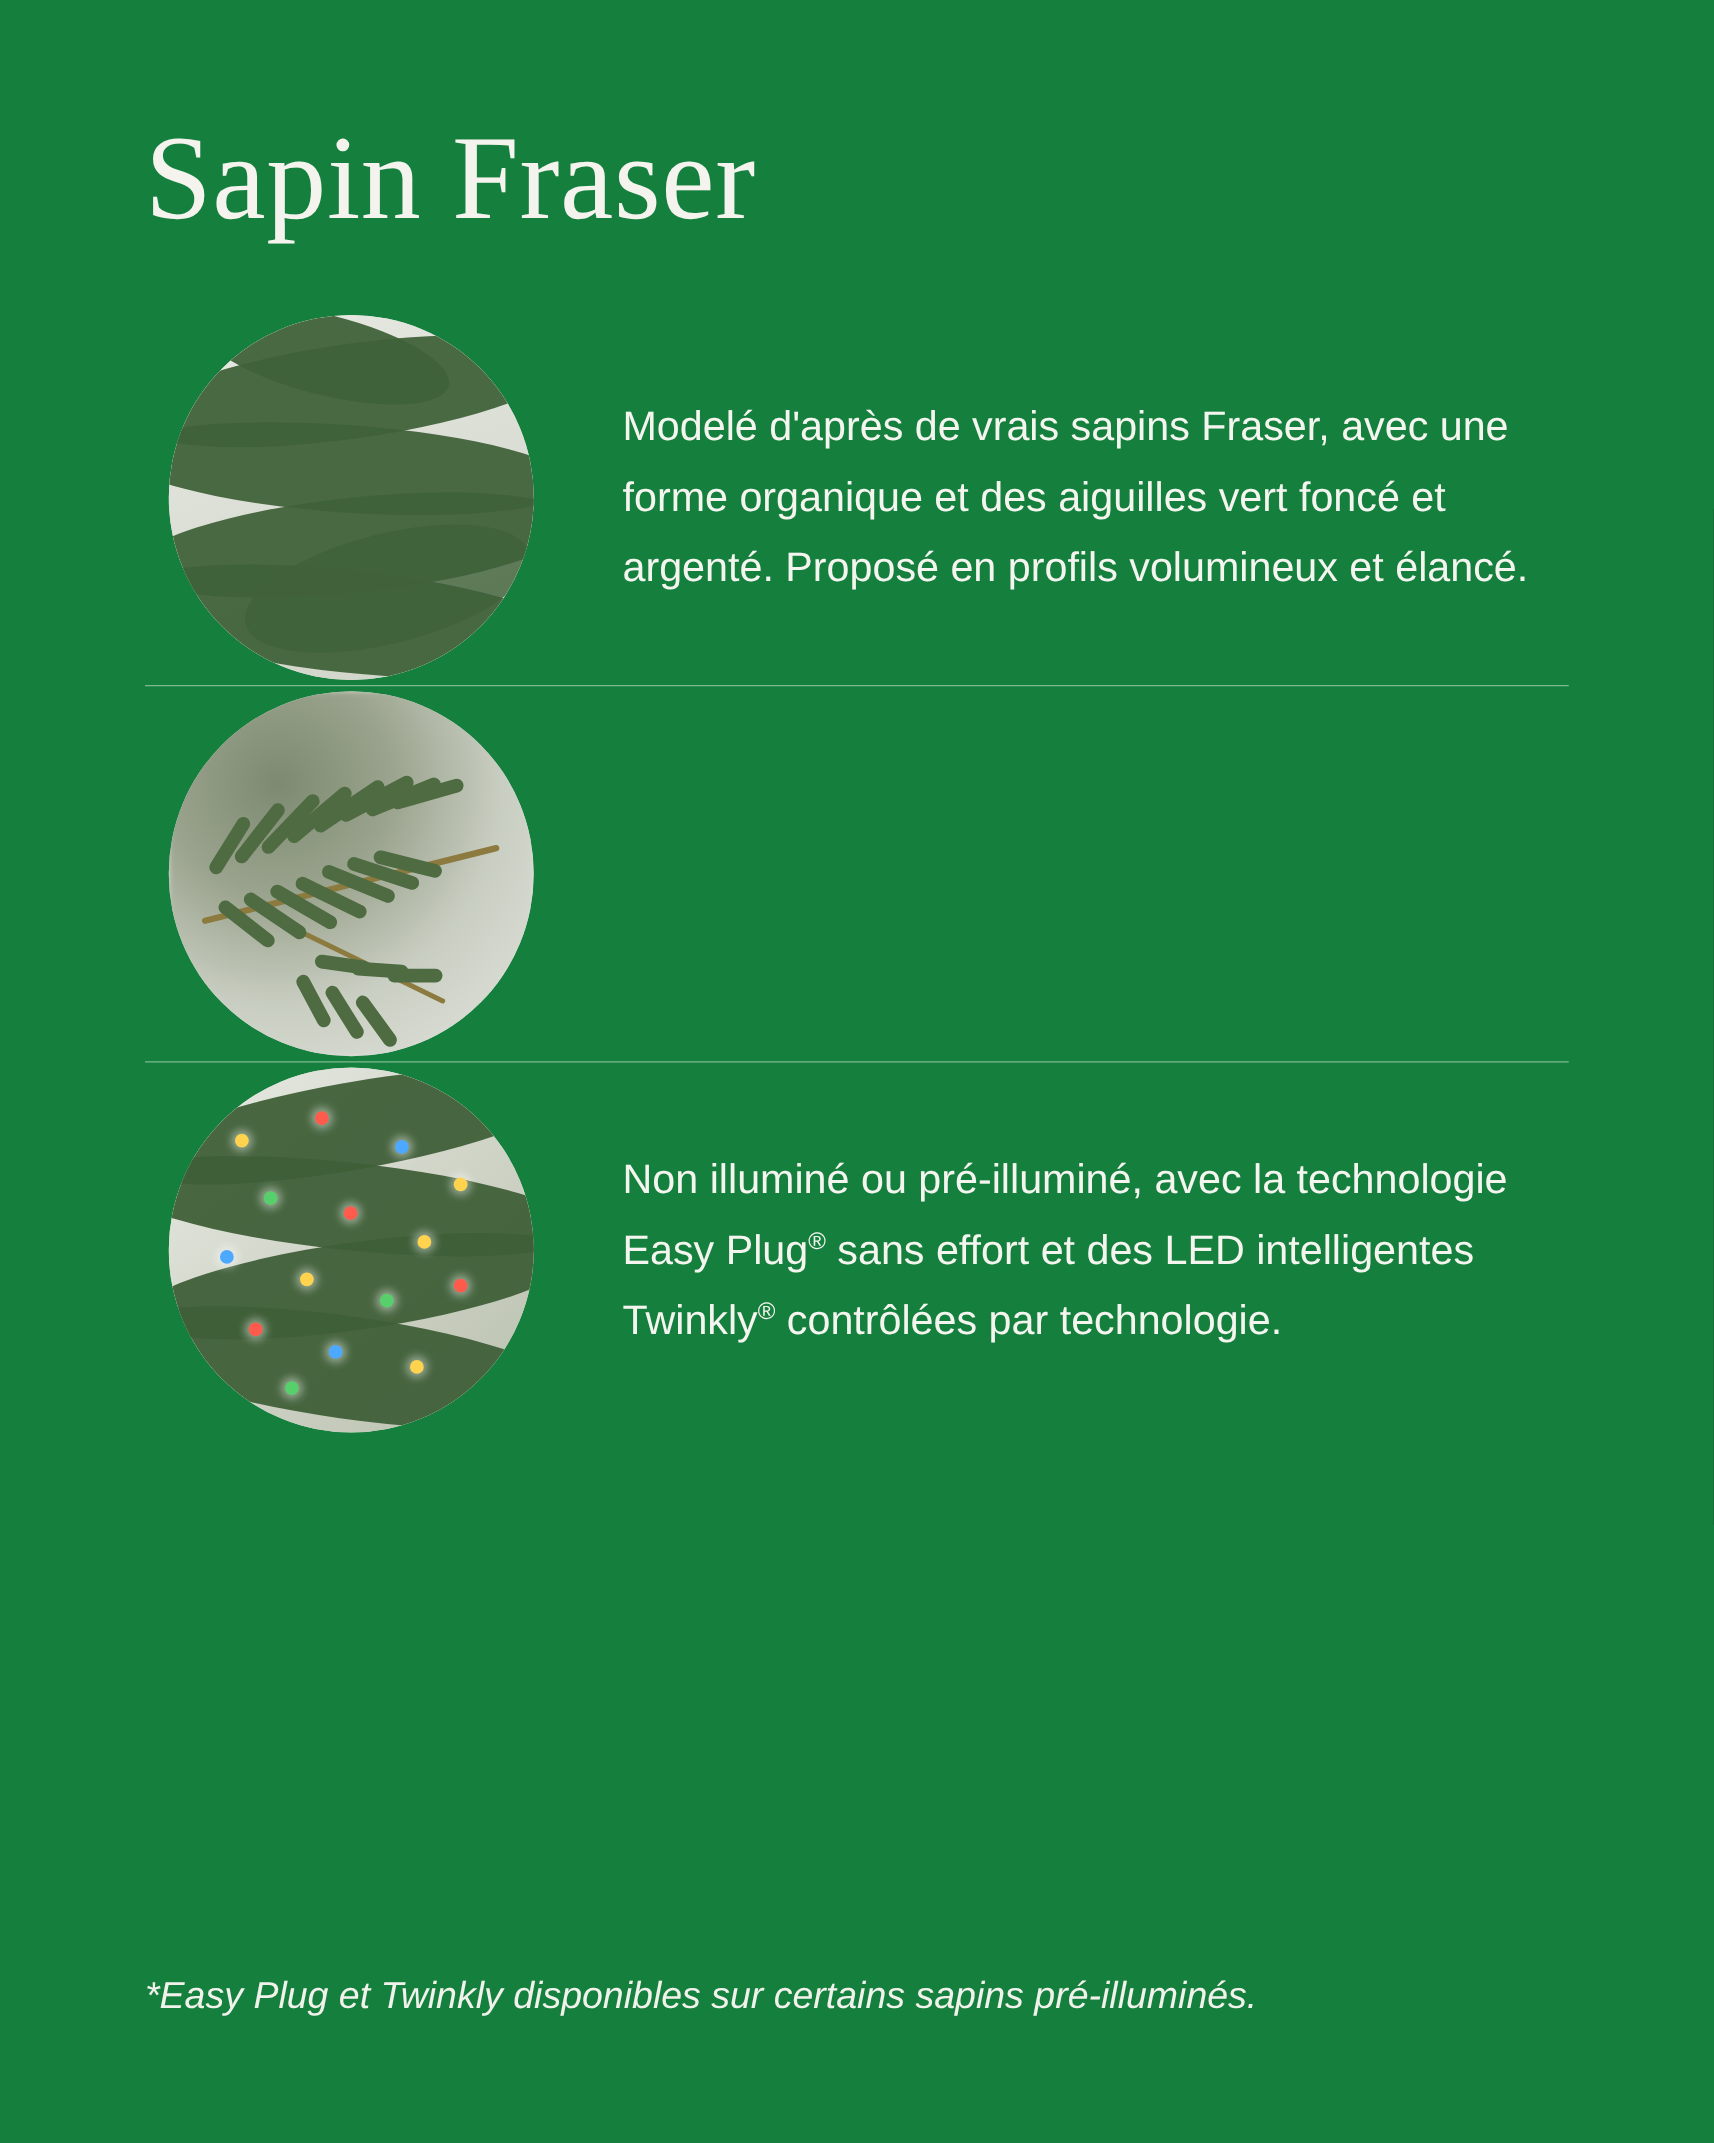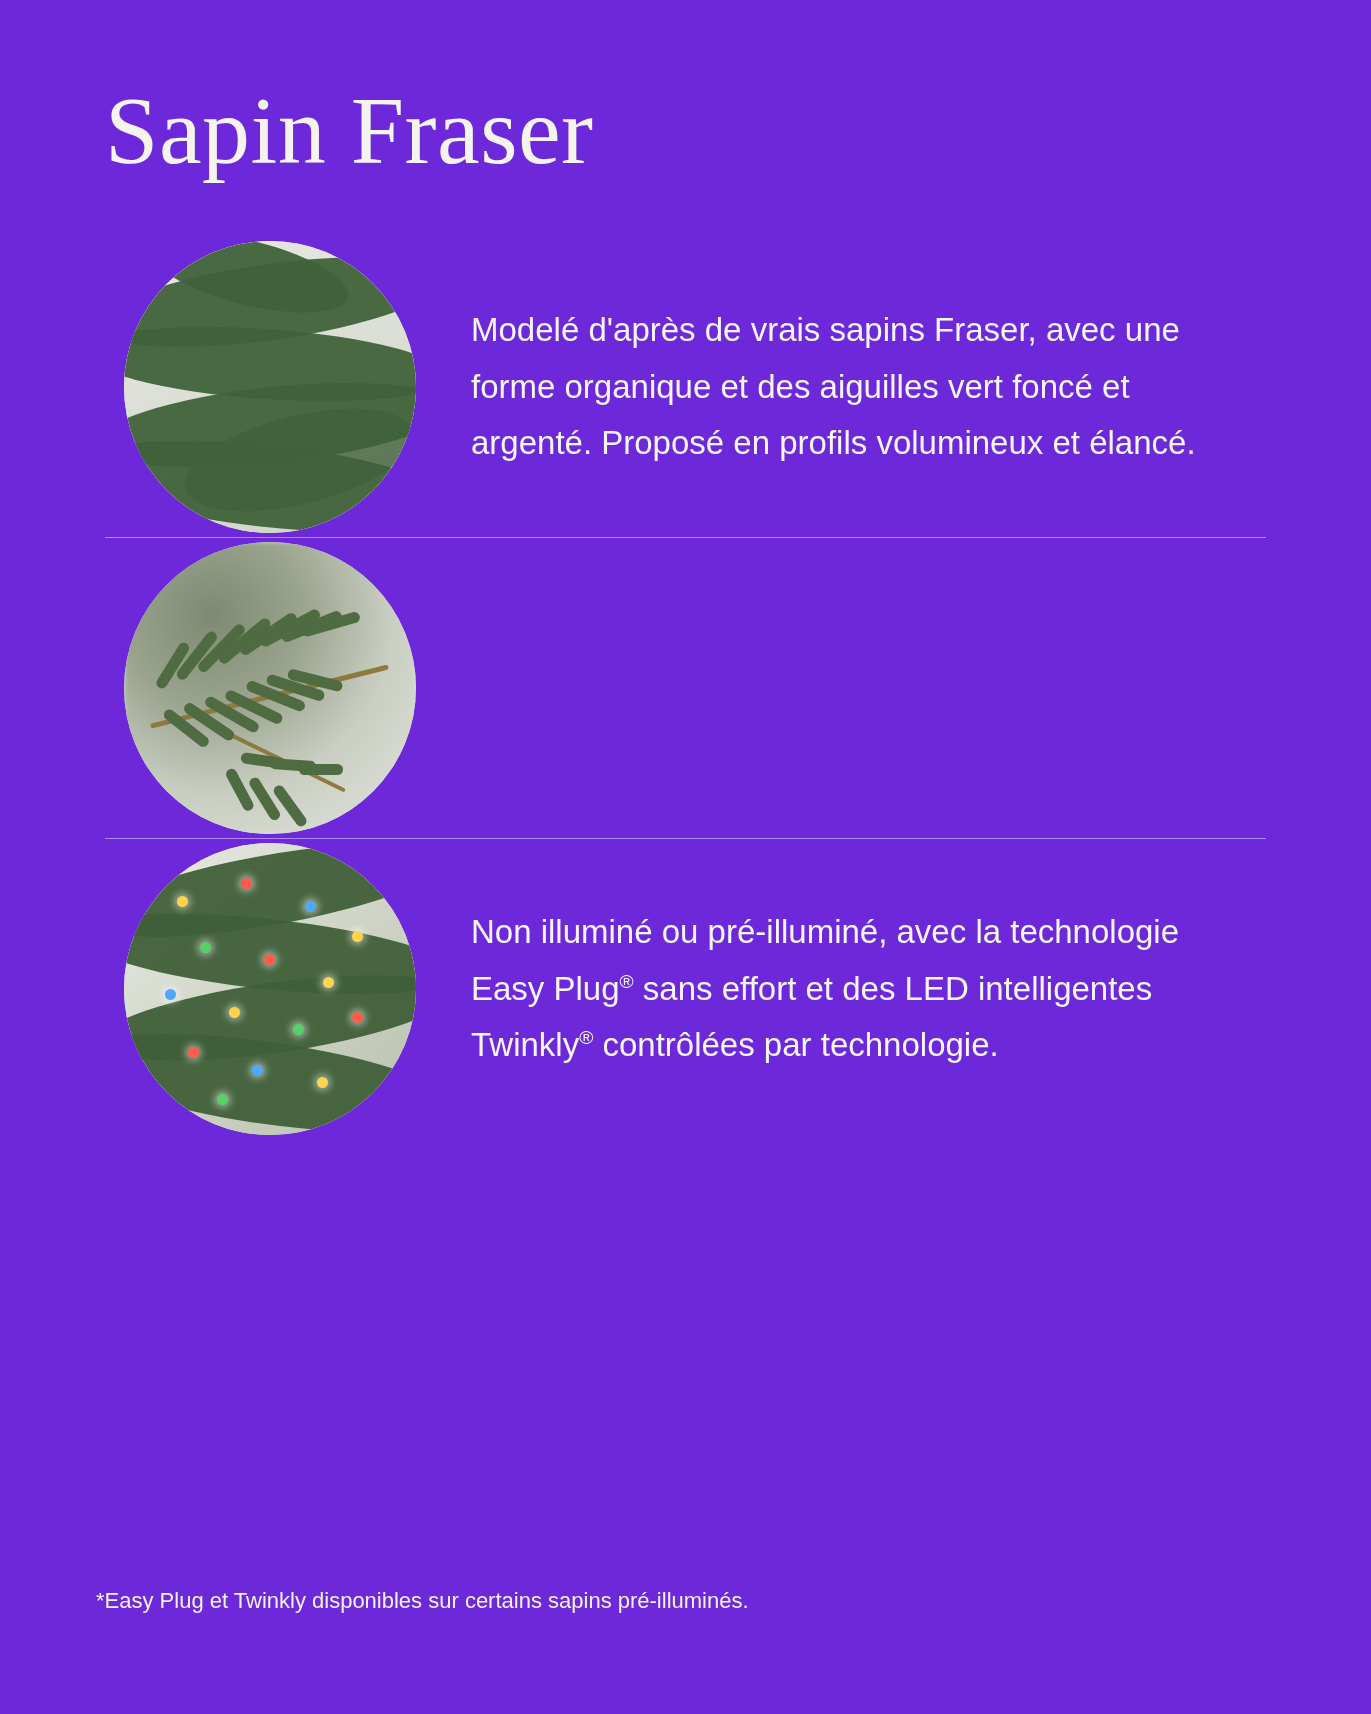--- a/index.html
+++ b/index.html
@@ -12,42 +12,42 @@
     background: #1f4430;
     font-family: "Liberation Sans", sans-serif;
     color: #ffffff;
     overflow: hidden;
     position: relative;
   }
   .page {
     width: 1371px;
     height: 1714px;
     box-sizing: border-box;
-    padding: 5px;
+    padding: 16px;
     position: relative;
-    background: #6d28d9;
+    background: #15803d;
   }
   .title {
     font-family: "Liberation Serif", serif;
     font-weight: 400;
     font-size: 96px;
     line-height: 1;
     color: #f4f3ee;
     margin: 0;
     padding: 78px 0 0 100px;
     letter-spacing: 0.5px;
   }
   .features {
     margin-top: 58px;
     padding: 0 100px;
   }
   .feature-row {
     display: flex;
     align-items: center;
-    gap: 0;
+    gap: 16px;
     padding: 0;
     min-height: 300px;
   }
   .feature-row.with-divider {
     border-top: 1px solid rgba(255,255,255,0.45);
   }
   .thumb-cell {
     width: 330px;
     flex: 0 0 330px;
     display: flex;
@@ -115,23 +115,24 @@
     color: #f5f5f0;
     font-weight: 400;
   }
   .feature-text sup {
     font-size: 0.58em;
     vertical-align: super;
     line-height: 0;
   }
   .footnote {
     position: absolute;
-    left: 96px;
+    left: 116px;
     bottom: 100px;
-    font-size: 22px;
+    font-style: italic;
+    font-size: 30px;
     color: #f2f2ec;
   }
 </style>
 </head>
 <body>
 
 <div class="page">
 
   <h1 class="title">Sapin Fraser</h1>
 

